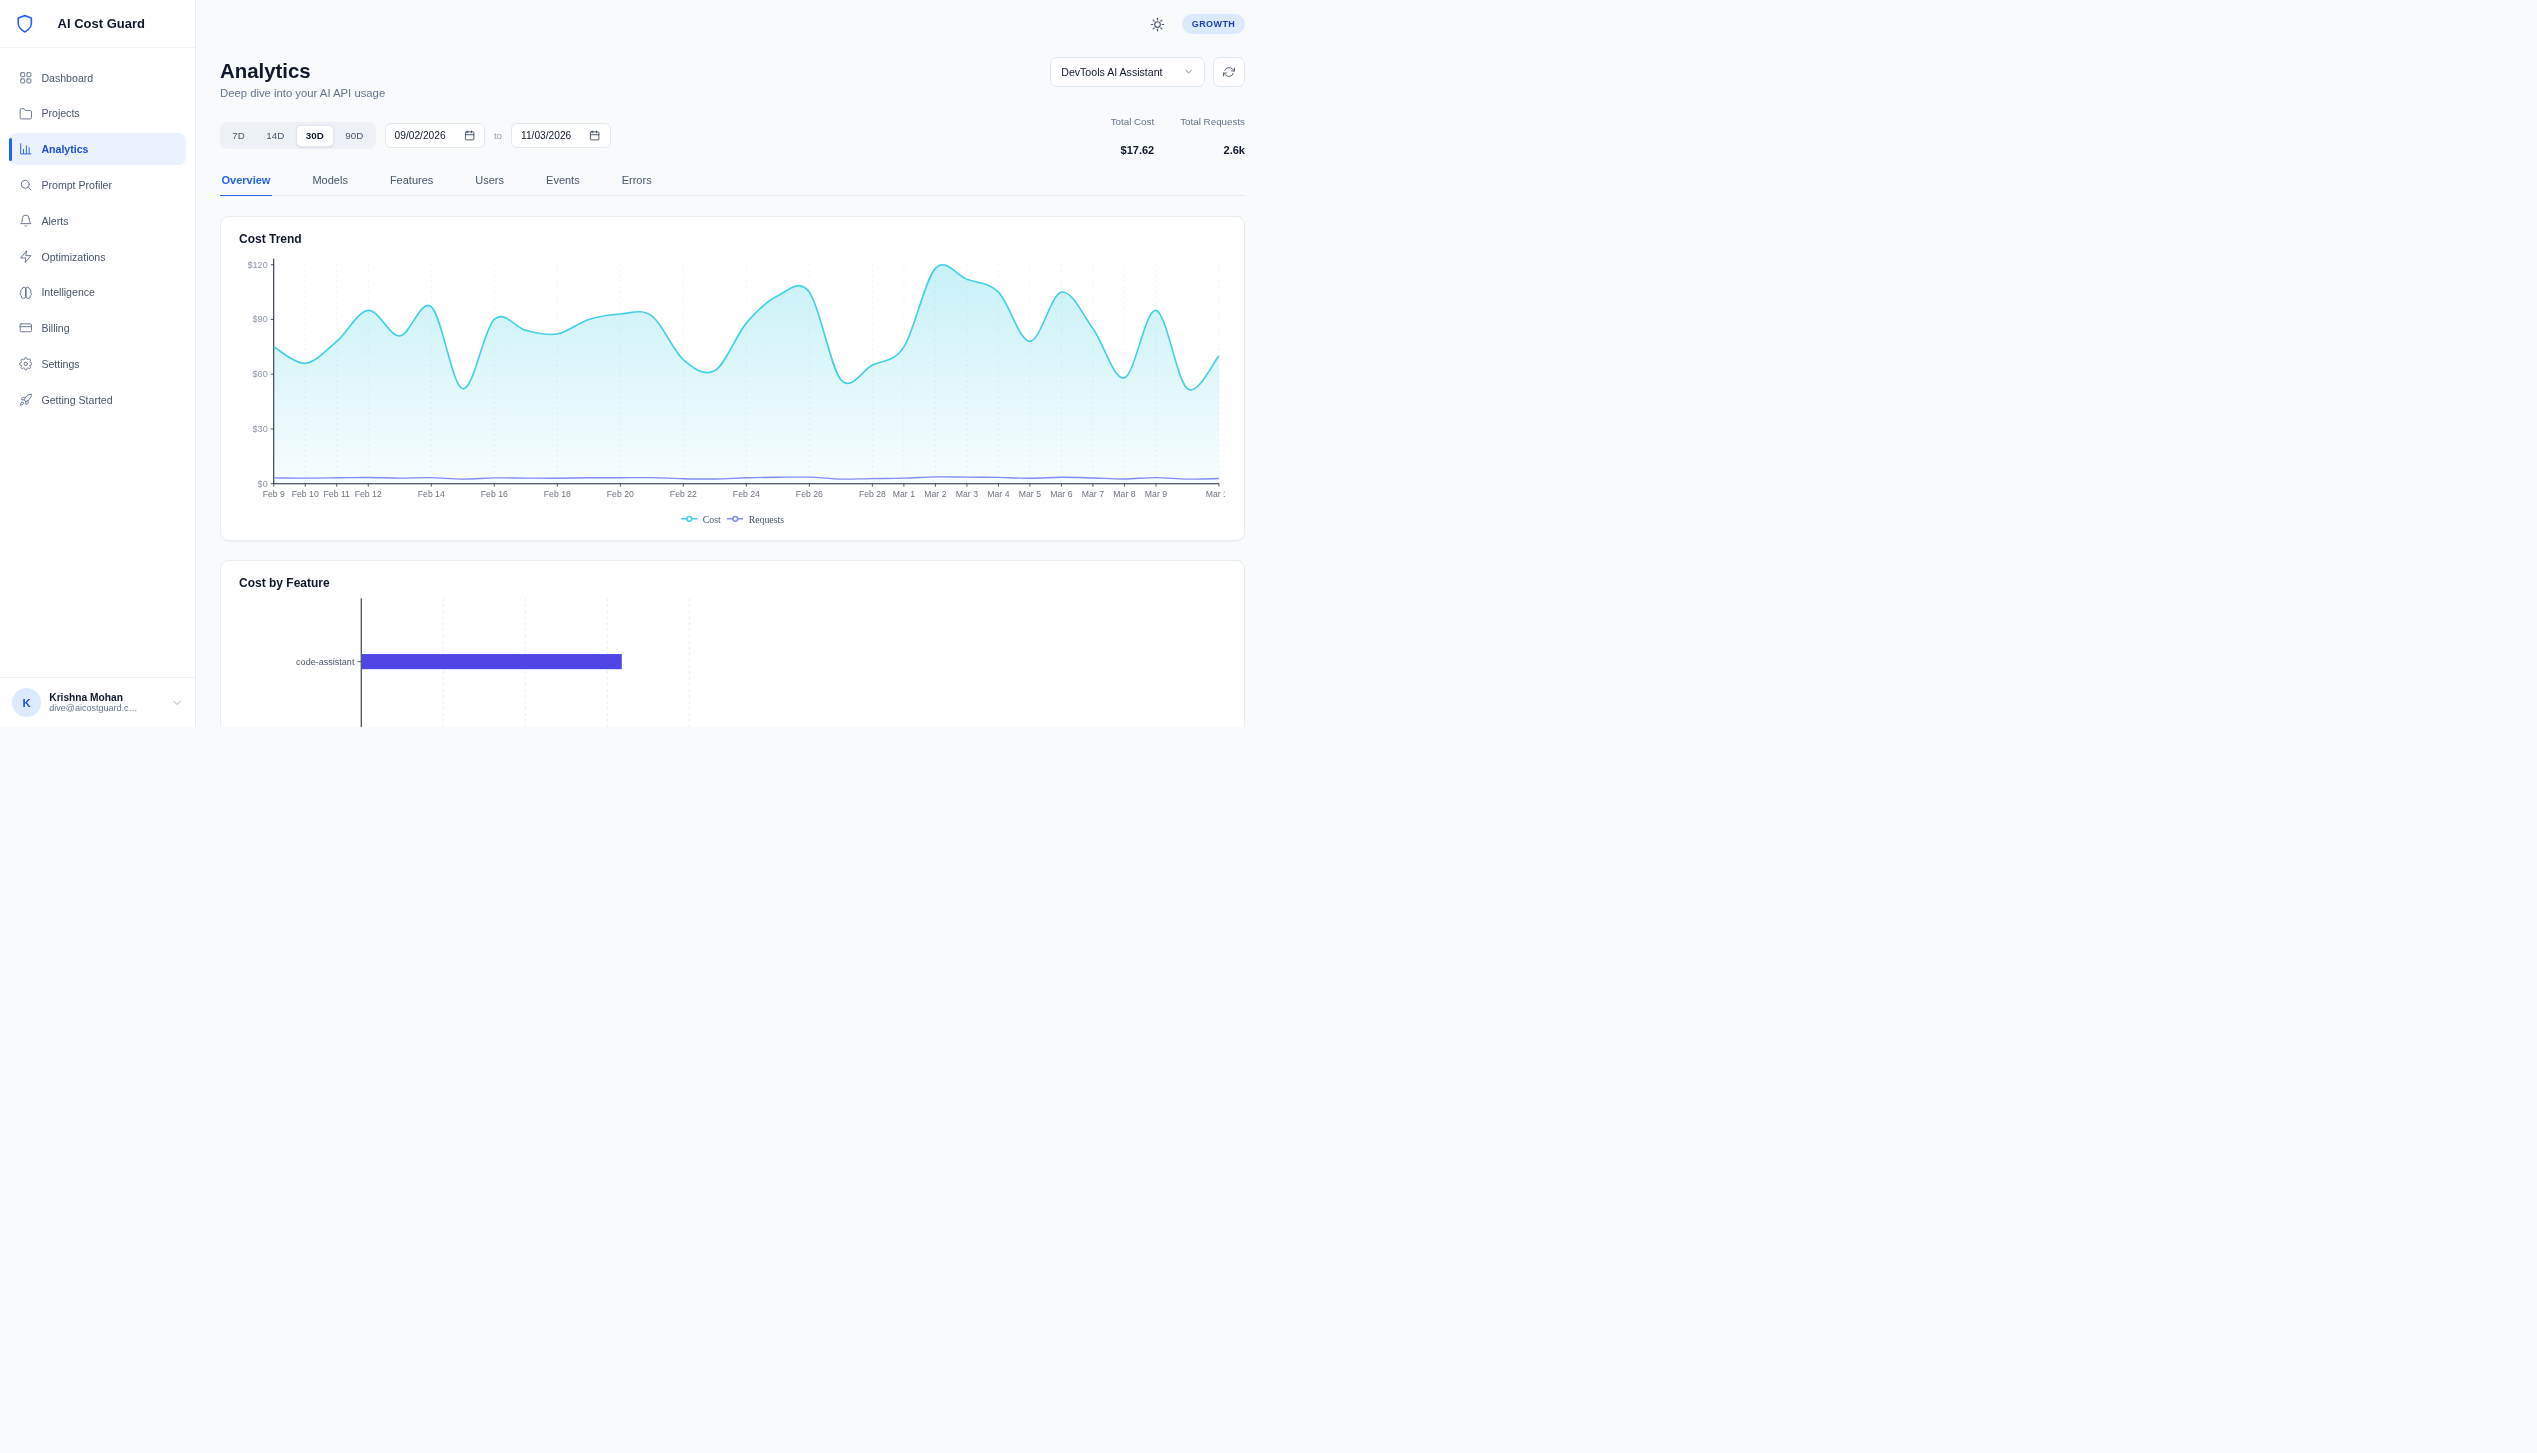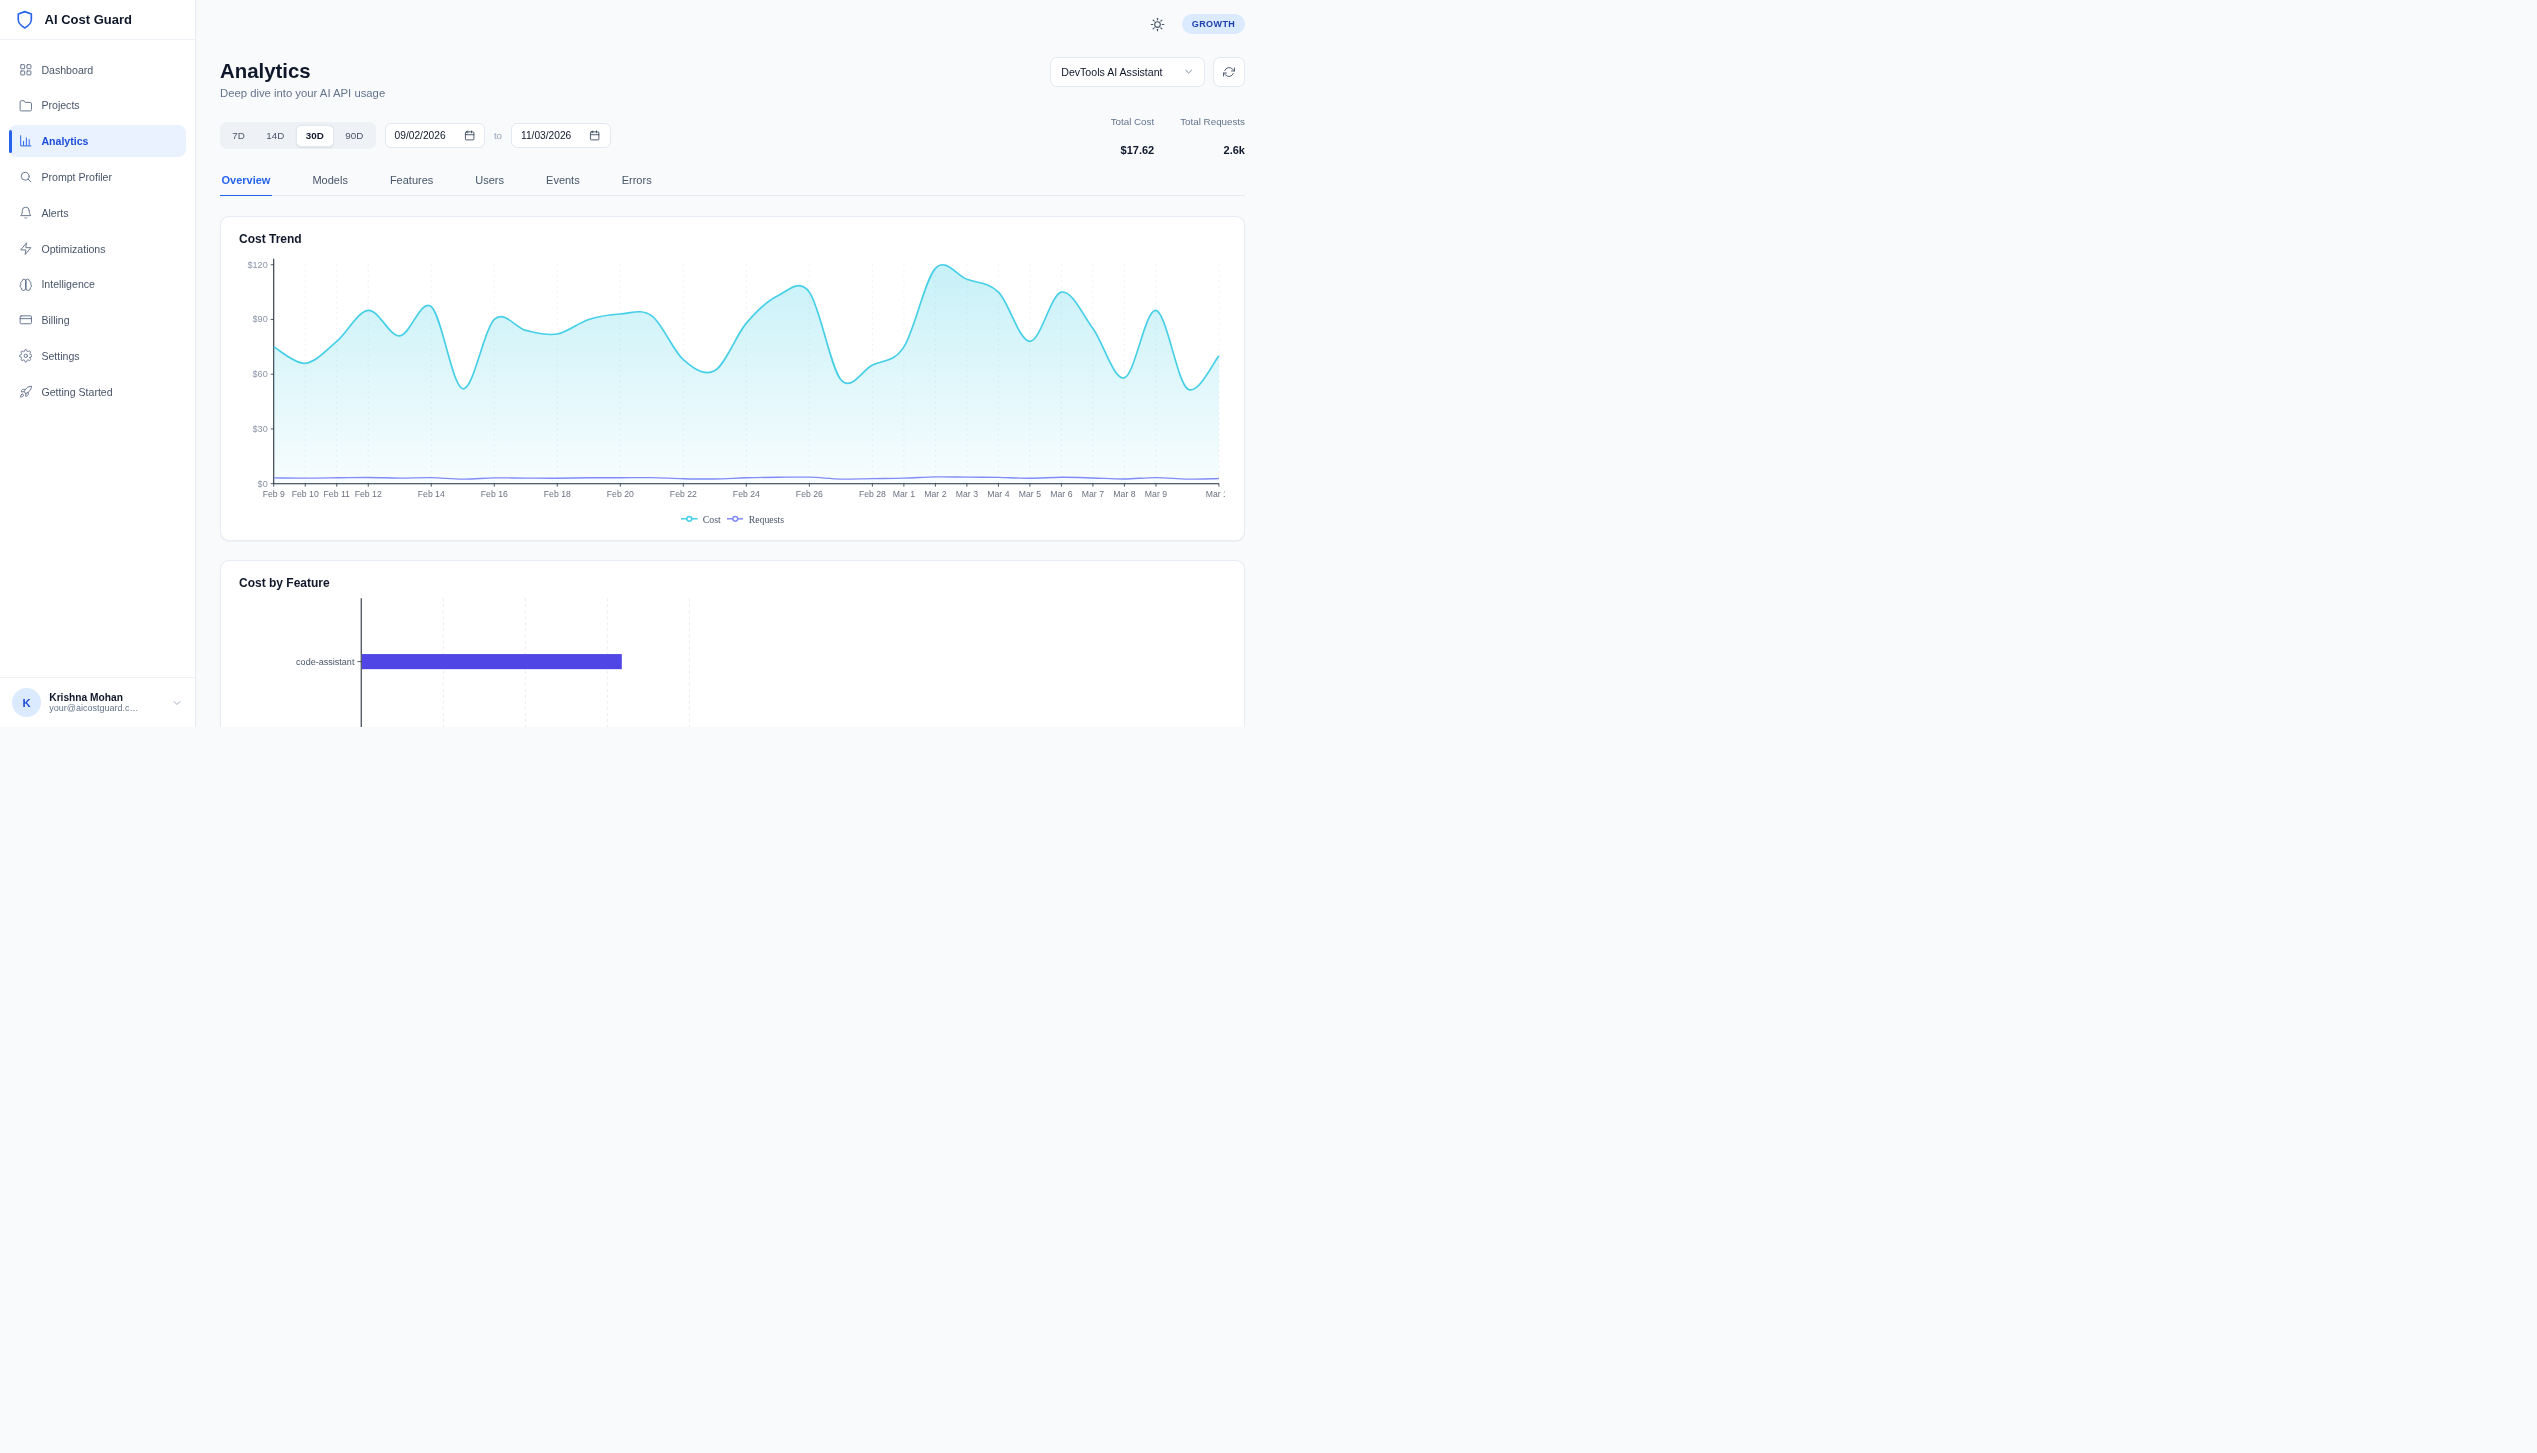--- a/index.html
+++ b/index.html
@@ -2,21 +2,21 @@
 <html style="font-size:12px"><head>
 <meta charset="utf-8">
 <style>
   html,body{margin:0;padding:0;width:1269px;height:727px;overflow:hidden;background:#f8fafc;
     font-family:"Liberation Sans","DejaVu Sans",sans-serif;color:#0f172a;}
   *{box-sizing:border-box;}
   .app{width:1269px;height:727px;display:flex;overflow:hidden;background:#f8fafc;}
 
   
   .sidebar{width:196px;background:#fff;border-right:0.8px solid #e7ecf2;display:flex;flex-direction:column;flex-shrink:0;}
-  .logo-row{height:40px;display:flex;align-items:center;gap:10px;padding:0 15px;border-bottom:0.8px solid #eef2f7;cursor:pointer;}
+  .logo-row{height:48px;display:flex;align-items:center;gap:23px;padding:0 15px;border-bottom:0.8px solid #eef2f7;cursor:pointer;}
   .logo-row .logo{color:#2563eb;display:flex;}
   .brand-name{font-size:13px;font-weight:700;color:#0f172a;}
   .menu{flex:1;padding:13.6px 9px 6px;display:flex;flex-direction:column;gap:3.8px;}
   .mi{display:flex;align-items:center;gap:9px;height:32px;padding:0 9.8px;border-radius:7.6px;color:#475569;
       font-size:10.6px;font-weight:500;cursor:pointer;position:relative;}
   .mi .mi-icon{display:flex;color:#64748b;}
   .mi.active{background:#e9f2fe;color:#1d4ed8;font-weight:600;}
   .mi.active .mi-icon{color:#2563eb;}
   .mi.active::before{content:"";position:absolute;left:0;top:4.5px;bottom:4.5px;width:2.6px;border-radius:3px;background:#2563eb;}
   .user-card{border-top:0.8px solid #eef2f7;padding:9.8px 12px;display:flex;align-items:center;gap:8.3px;cursor:pointer;}
@@ -182,21 +182,21 @@
               <path d="M12 15v5s3.03-.55 4-2c1.08-1.62 0-5 0-5"></path>
             </svg>
           </span>
           <span class="mi-label">Getting Started</span>
         </div>
       </nav>
     <div class="user-card">
       <div class="avatar">K</div>
       <div class="user-meta">
         <div class="user-name">Krishna Mohan</div>
-        <div class="user-email">your@aicostguard.c…</div>
+        <div class="user-email">dive@aicostguard.c…</div>
       </div>
       <span class="chev">
           <svg viewBox="0 0 24 24" width="12" height="12" fill="none" stroke="currentColor" stroke-width="1.8" stroke-linecap="round" stroke-linejoin="round">
             <polyline points="6 9 12 15 18 9"></polyline>
           </svg>
         </span>
     </div>
   </aside>
 
   <div class="main">

